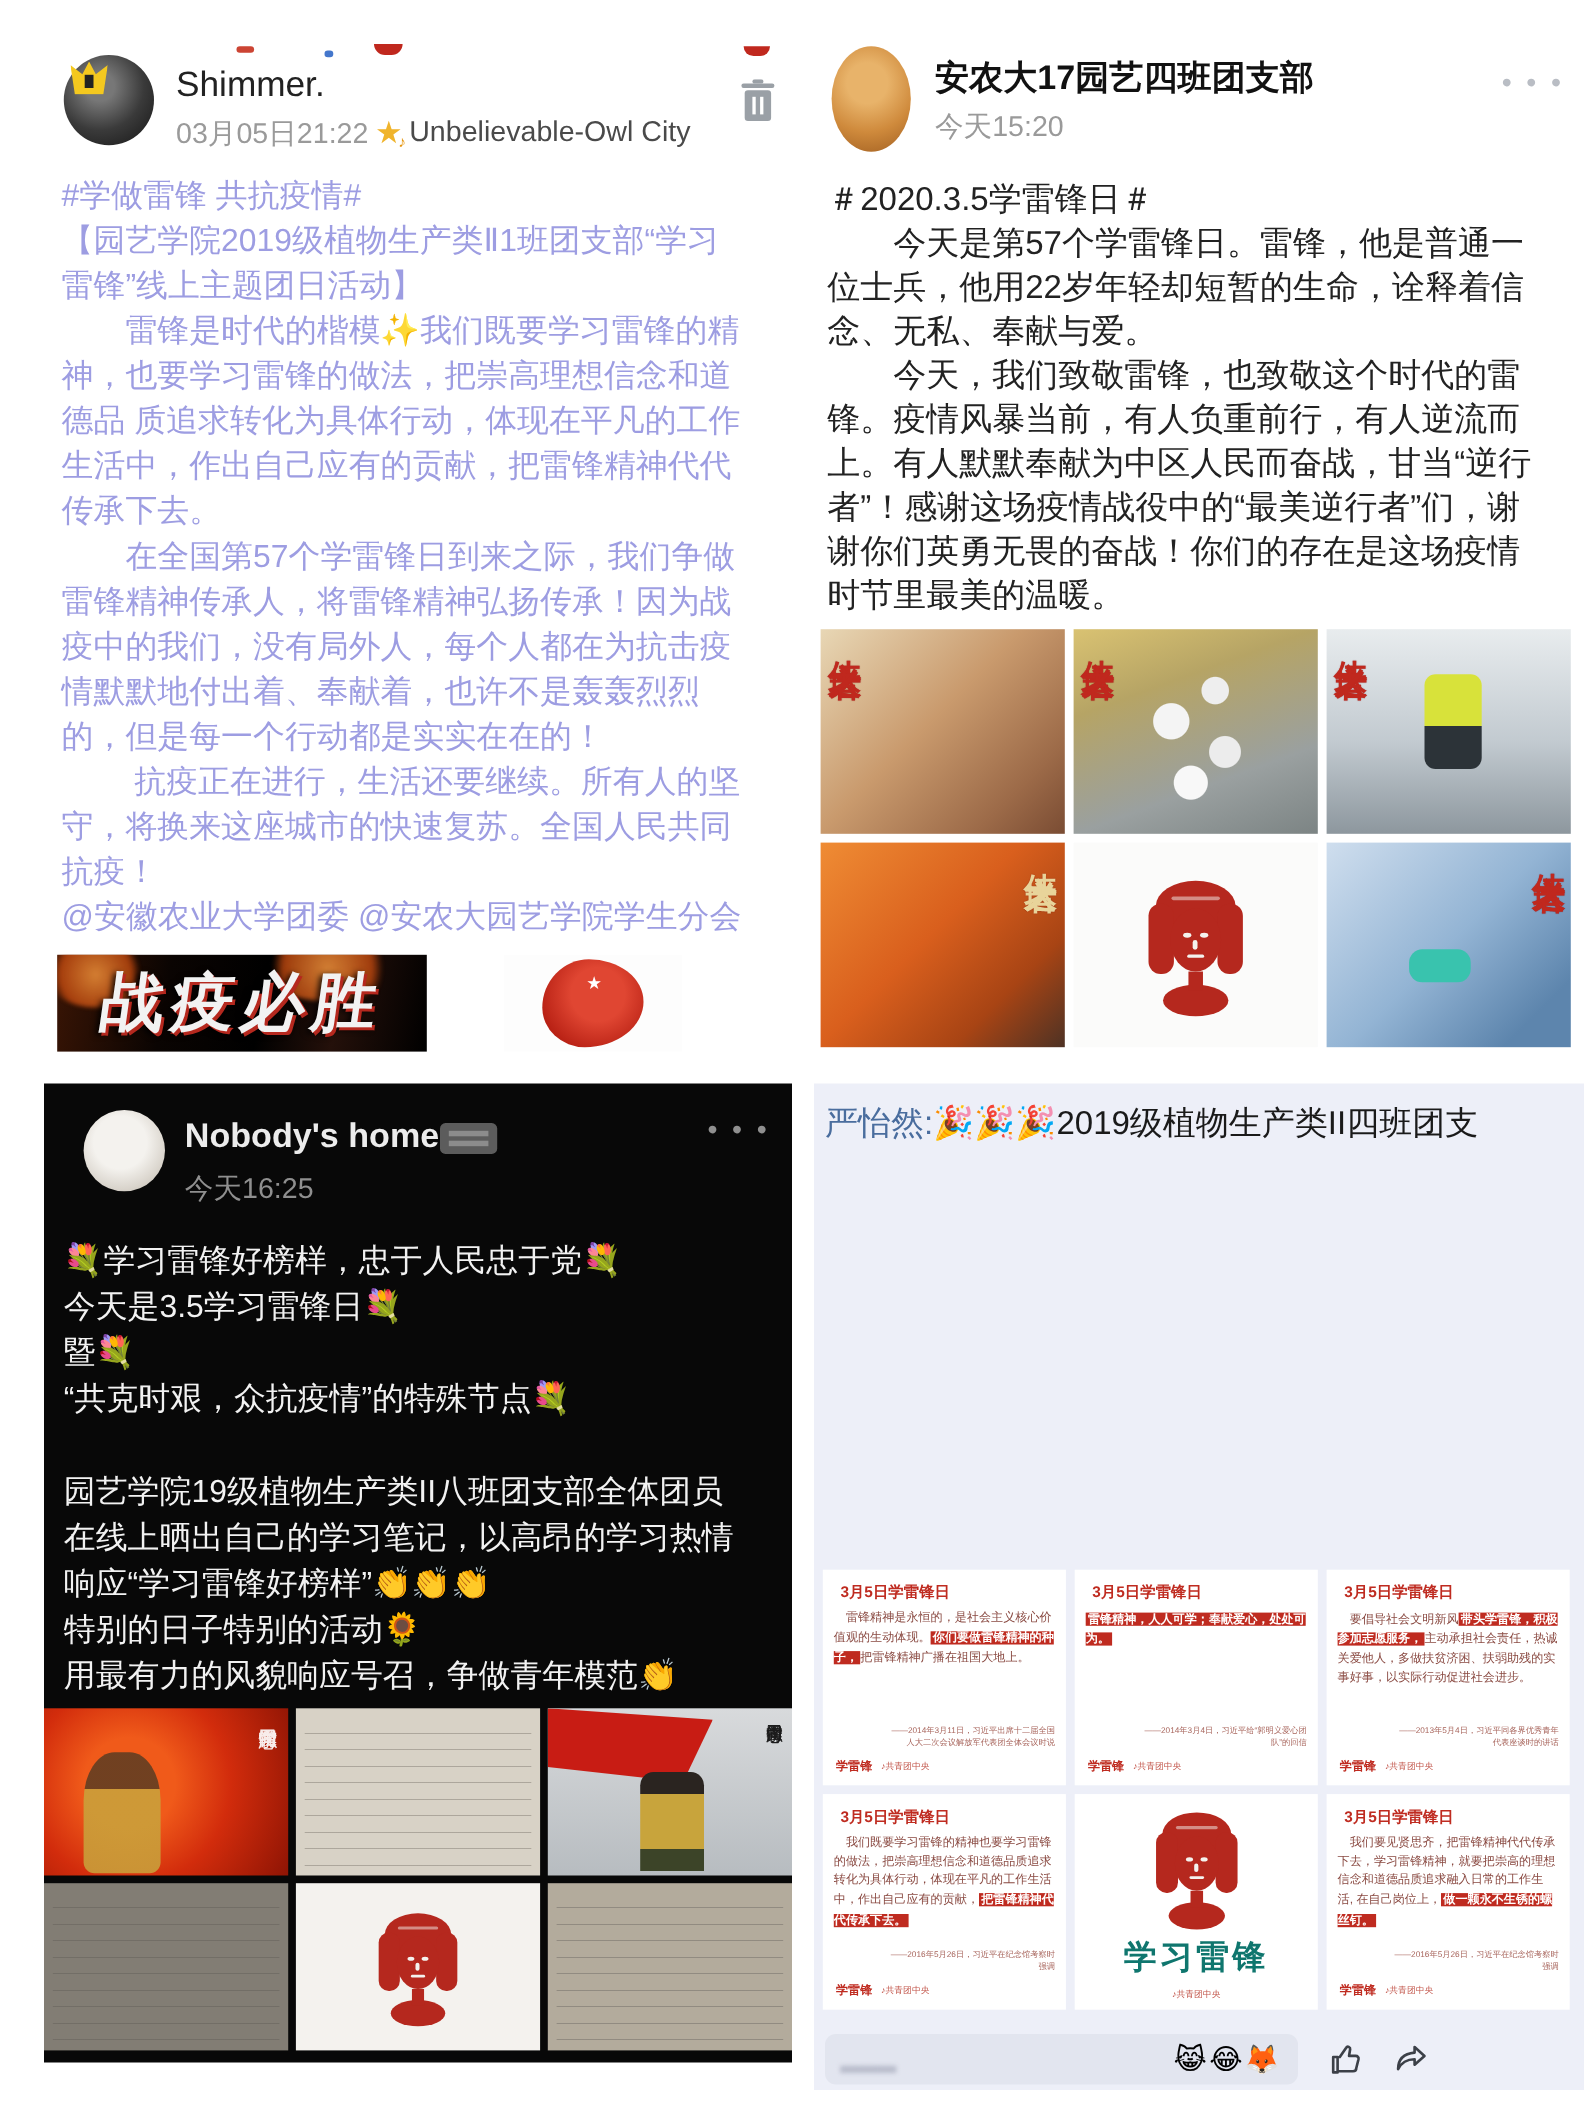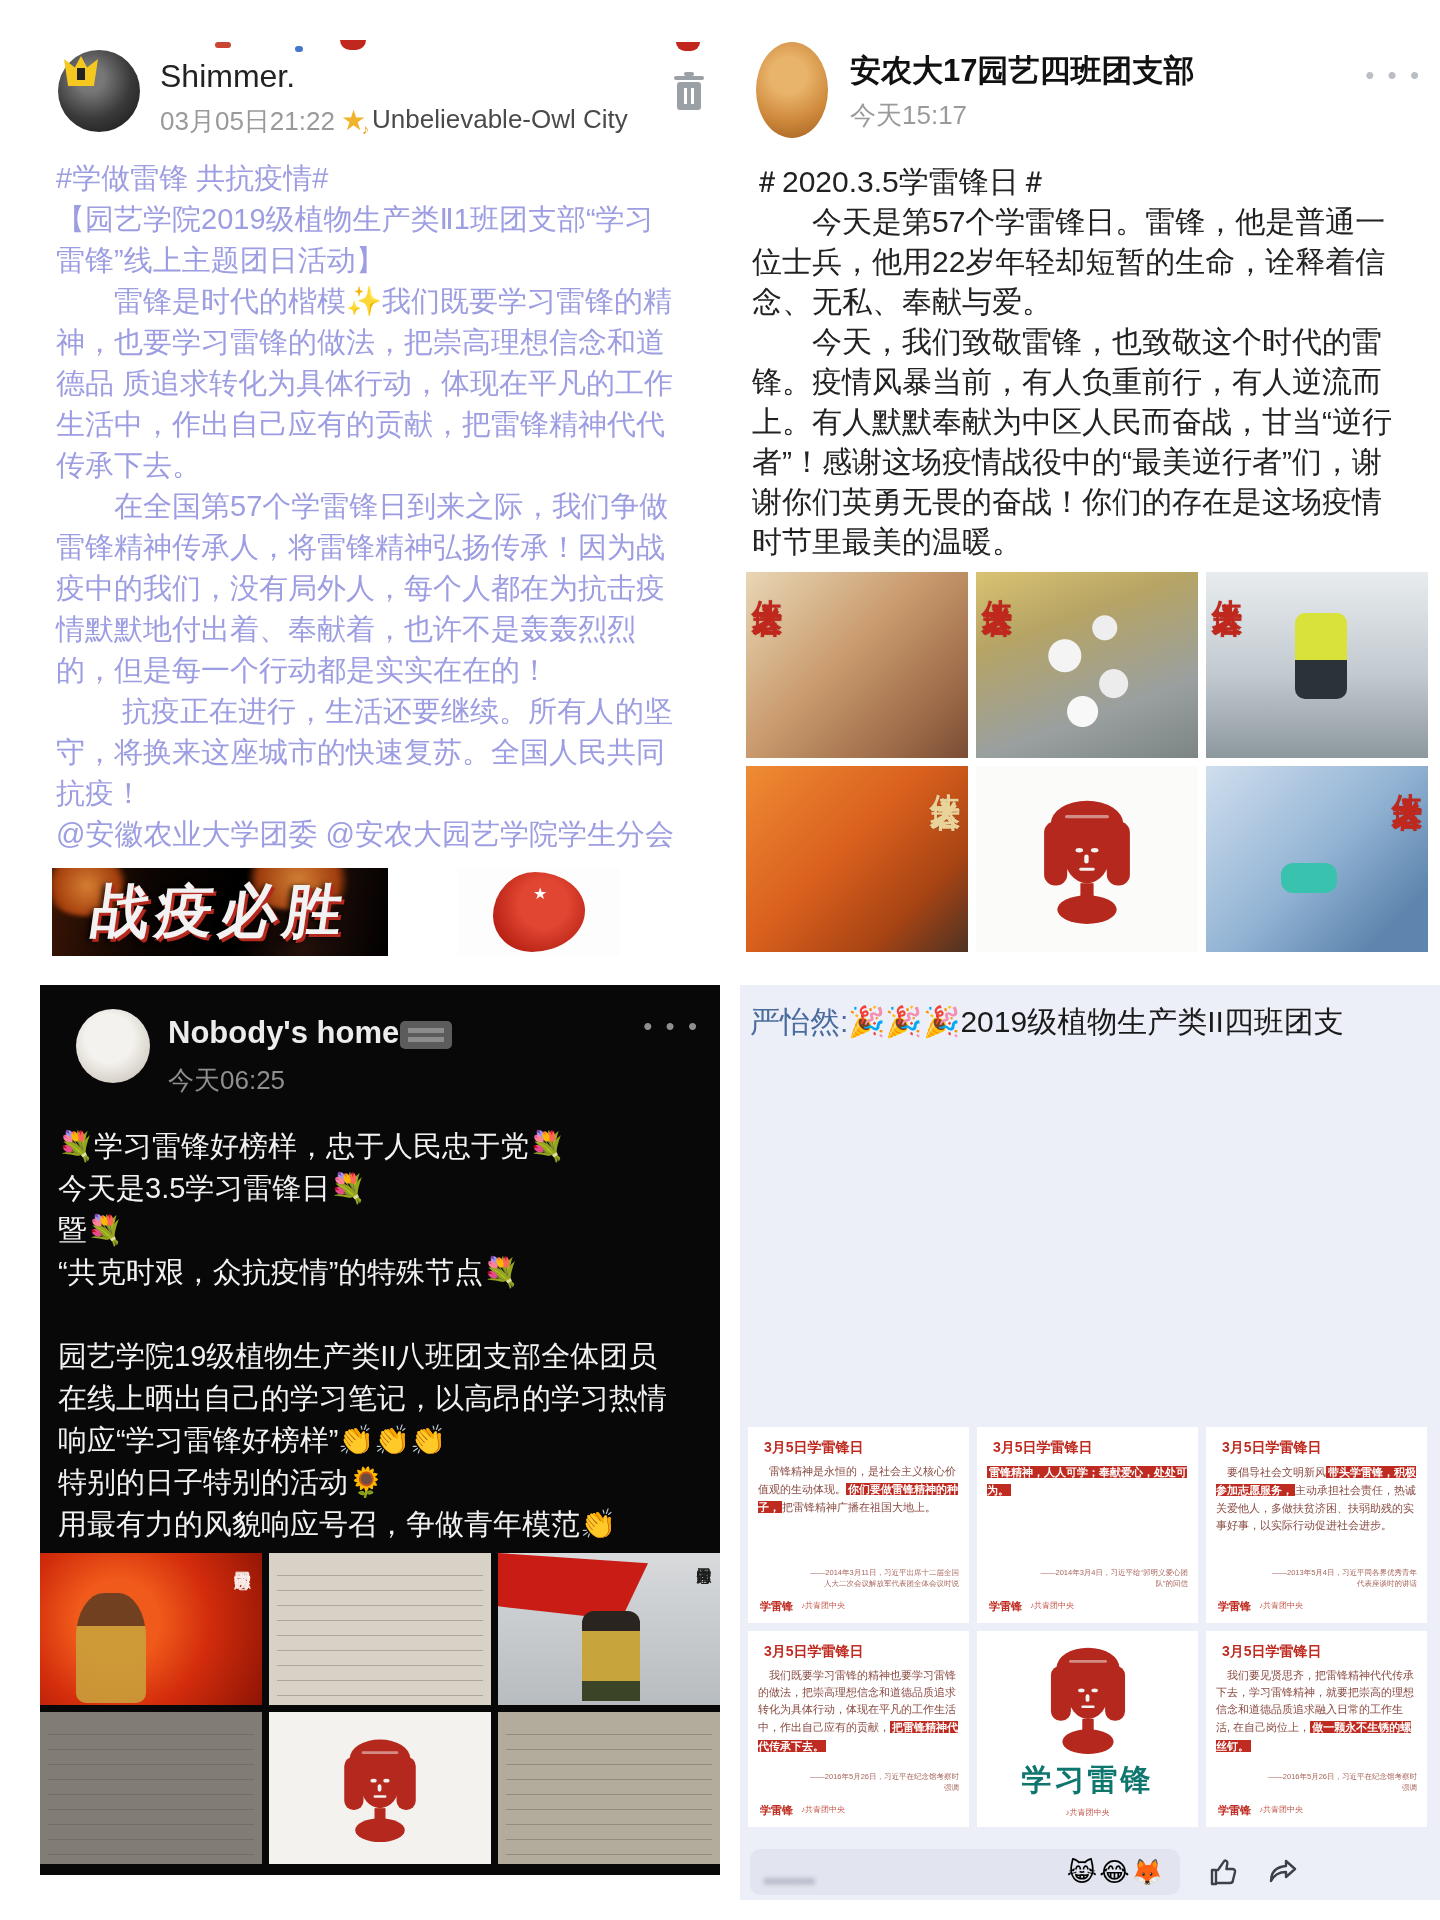--- a/index.html
+++ b/index.html
@@ -195,21 +195,21 @@
       <b>
           <i>★</i>
         </b>
     </div>
   </div>
 </section>
 
 <section class="quad" id="q2">
   <div class="avatar"></div>
   <div class="name">安农大17园艺四班团支部</div>
-  <div class="meta">今天15:17</div>
+  <div class="meta">今天15:20</div>
   <div class="dots">• • •</div>
   <div class="bodytext">＃2020.3.5学雷锋日＃
 　　今天是第57个学雷锋日。雷锋，他是普通一
 位士兵，他用22岁年轻却短暂的生命，诠释着信
 念、无私、奉献与爱。
 　　今天，我们致敬雷锋，也致敬这个时代的雷
 锋。疫情风暴当前，有人负重前行，有人逆流而
 上。有人默默奉献为中区人民而奋战，甘当“逆行
 者”！感谢这场疫情战役中的“最美逆行者”们，谢
 谢你们英勇无畏的奋战！你们的存在是这场疫情
@@ -236,21 +236,21 @@
     <div class="thumb t-medic">
       <span class="vtext">侠之大者</span>
     </div>
   </div>
 </section>
 
 <section class="quad" id="q3">
   <div class="avatar"></div>
   <div class="name">Nobody's home</div>
   <div class="badge"></div>
-  <div class="meta">今天06:25</div>
+  <div class="meta">今天16:25</div>
   <div class="dots">• • •</div>
   <div class="bodytext">💐学习雷锋好榜样，忠于人民忠于党💐
 今天是3.5学习雷锋日💐
 暨💐
 “共克时艰，众抗疫情”的特殊节点💐
 
 园艺学院19级植物生产类II八班团支部全体团员
 在线上晒出自己的学习笔记，以高昂的学习热情
 响应“学习雷锋好榜样”👏👏👏
 特别的日子特别的活动🌻

